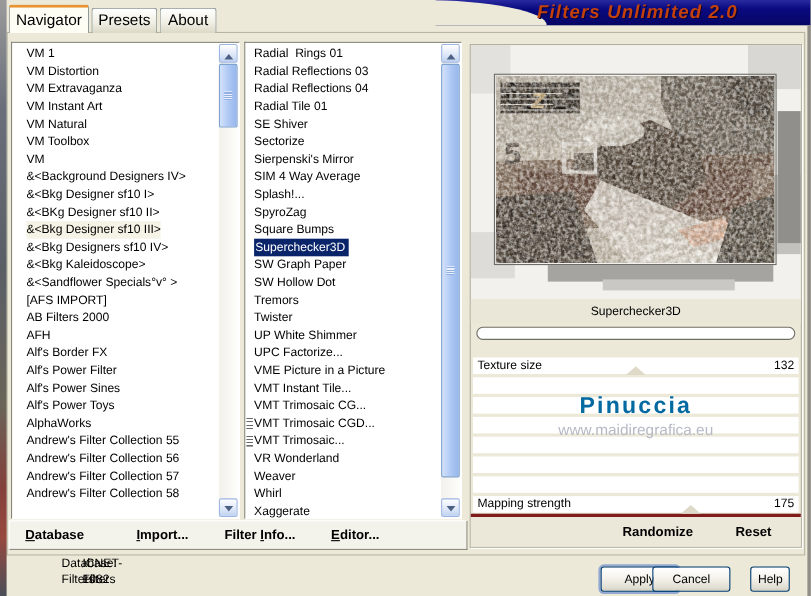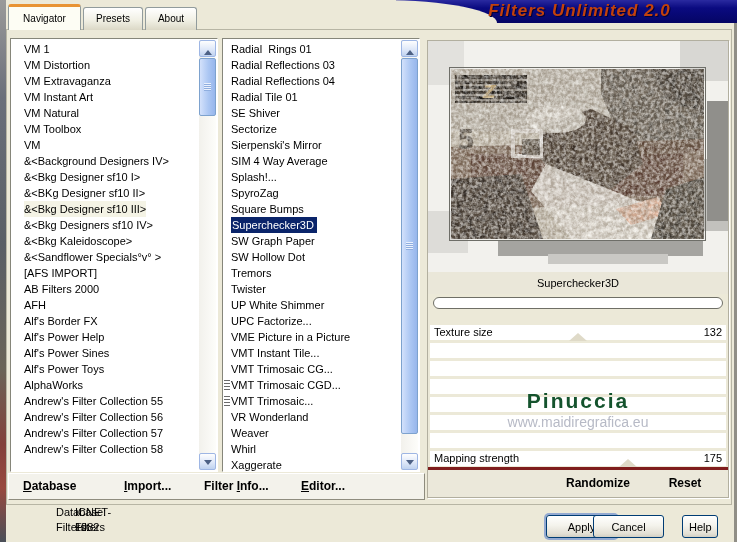--- a/index.html
+++ b/index.html
@@ -12,21 +12,21 @@
   .edge-right{position:absolute;right:0;top:23px;width:3px;bottom:0;background:#908E86;z-index:5;}
   
   .banner{position:absolute;left:396px;top:0;width:341px;height:23px;z-index:1;
     background:linear-gradient(180deg,#2a2aa0 0%,#0a0a80 35%,#050565 100%);}
   .carve{position:absolute;left:0;top:0;width:497px;height:23px;background:#ECE9D8;
     border-top-right-radius:115px 23px;z-index:2;}
   .banner-title{position:absolute;left:430px;right:8px;top:1px;z-index:4;text-align:center;
     font-style:italic;font-weight:bold;font-size:17px;letter-spacing:1px;color:#c2410c;
     text-shadow:1px 1px 0 #00003a;}
   
-  .tab{position:absolute;top:7px;height:23px;z-index:3;font-size:10px;text-align:center;
+  .tab{position:absolute;top:7px;height:23px;z-index:3;font-size:14px;text-align:center;
     line-height:21px;border:1px solid #919B9C;border-bottom:none;border-radius:3px 3px 0 0;
     background:linear-gradient(180deg,#FFFFFF,#F1F0E5 55%,#DBD8C6);cursor:default;}
   .tab.active{top:4px;height:26px;background:#FDFDF4;border-top:3px solid #E89333;line-height:23px;}
   #tab-0{left:8px;width:73px;}
   #tab-1{left:83px;width:60px;}
   #tab-2{left:145px;width:52px;}
   .page{position:absolute;left:6px;top:29px;width:726px;height:476px;border:1px solid #B7B5A4;z-index:0;}
   
   .listbox{position:absolute;background:#fff;border:1px solid;border-color:#86867A #FFFFFF #FFFFFF #86867A;z-index:3;}
   .list-cat{left:10px;top:38px;width:208px;height:434px;}
@@ -63,21 +63,21 @@
     text-align:center;font-size:11px;line-height:22px;}
   .progress{position:absolute;top:256px;left:5px;right:5px;height:12px;background:#fff;
     border:1px solid #6F6F66;border-radius:7px;}
   .rows{position:absolute;top:284px;left:2px;right:2px;z-index:2;}
   .srow{position:relative;height:15px;margin-bottom:3px;background:#fff;font-size:11px;line-height:15px;}
   .srow .lbl{position:absolute;left:4px;}
   .srow .val{position:absolute;right:4px;}
   .sthumb{position:absolute;bottom:-1px;width:0;height:0;transform:translateX(-50%);
     border-left:9px solid transparent;border-right:9px solid transparent;border-bottom:8px solid #DFDAC8;}
   .watermark{position:absolute;left:0;right:0;top:316px;text-align:center;z-index:3;pointer-events:none;}
-  .wm1{font-size:21px;font-weight:bold;letter-spacing:2px;color:#14532d;margin-top:32px;}
+  .wm1{font-size:21px;font-weight:bold;letter-spacing:2px;color:#0369a1;}
   .wm2{font-size:14px;color:#B7BAC6;margin-top:1px;}
   .panel-strip{position:absolute;left:0;right:0;bottom:0;height:30px;background:#EBE8DA;border-top:3px solid #7f1d1d;}
   .pbtn{position:absolute;top:6px;transform:translateX(-50%);font-weight:bold;font-size:12px;cursor:default;}
   .pbtn-rand{left:170px;}
   .pbtn-reset{left:257px;}
   
   .toolbar{position:absolute;left:8px;top:473px;width:417px;height:27px;z-index:3;
     background:#F3F2EB;border:1px solid;border-color:#FFFFFF #8E8C7E #8E8C7E #FFFFFF;}
   .tbtn{position:absolute;top:5px;font-weight:bold;font-size:12px;cursor:default;}
   .tbtn:nth-child(1){left:14px;}
@@ -127,21 +127,21 @@
         <div class="list-item"><span class="txt">&amp;&lt;Bkg Designer sf10 I&gt;</span></div>
         <div class="list-item"><span class="txt">&amp;&lt;BKg Designer sf10 II&gt;</span></div>
         <div class="list-item sel-pale"><span class="txt">&amp;&lt;Bkg Designer sf10 III&gt;</span></div>
         <div class="list-item"><span class="txt">&amp;&lt;Bkg Designers sf10 IV&gt;</span></div>
         <div class="list-item"><span class="txt">&amp;&lt;Bkg Kaleidoscope&gt;</span></div>
         <div class="list-item"><span class="txt">&amp;&lt;Sandflower Specials°v° &gt;</span></div>
         <div class="list-item"><span class="txt">[AFS IMPORT]</span></div>
         <div class="list-item"><span class="txt">AB Filters 2000</span></div>
         <div class="list-item"><span class="txt">AFH</span></div>
         <div class="list-item"><span class="txt">Alf's Border FX</span></div>
-        <div class="list-item"><span class="txt">Alf's Power Help</span></div>
+        <div class="list-item"><span class="txt">Alf's Power Filter</span></div>
         <div class="list-item"><span class="txt">Alf's Power Sines</span></div>
         <div class="list-item"><span class="txt">Alf's Power Toys</span></div>
         <div class="list-item"><span class="txt">AlphaWorks</span></div>
         <div class="list-item"><span class="txt">Andrew's Filter Collection 55</span></div>
         <div class="list-item"><span class="txt">Andrew's Filter Collection 56</span></div>
         <div class="list-item"><span class="txt">Andrew's Filter Collection 57</span></div>
         <div class="list-item"><span class="txt">Andrew's Filter Collection 58</span></div>
       </div>
     <div class="sb">
       <div class="sb-btn sb-up"><span class="arr arr-up"></span></div>

